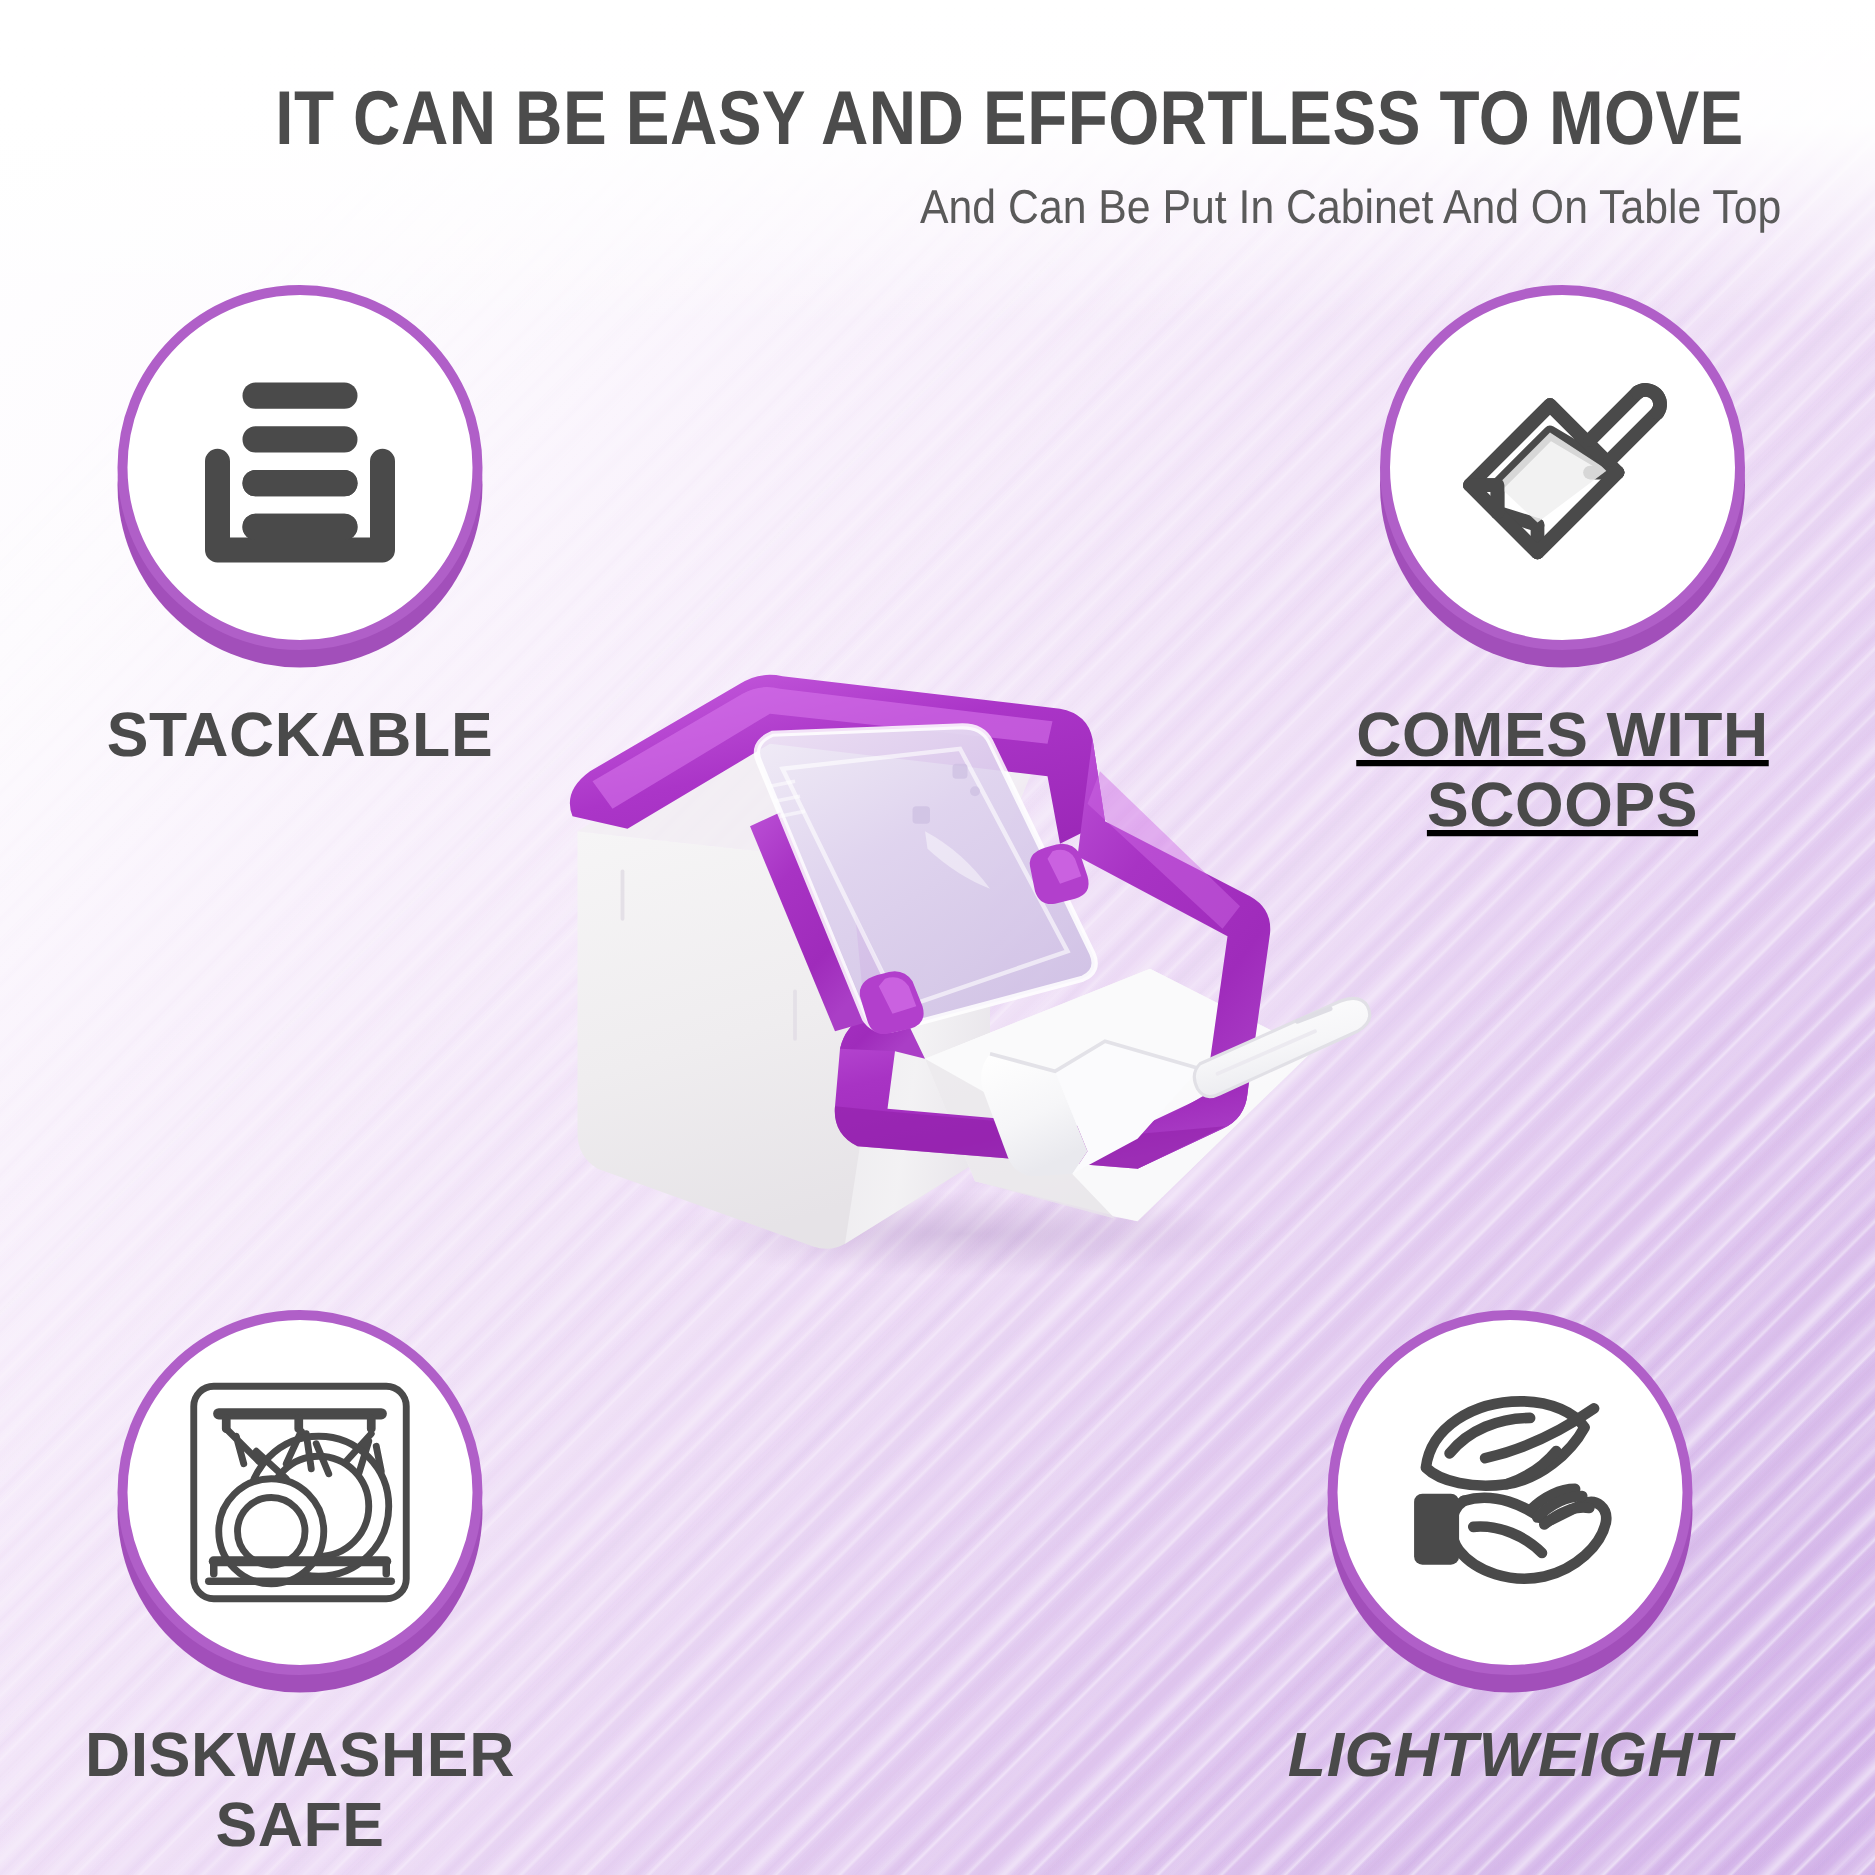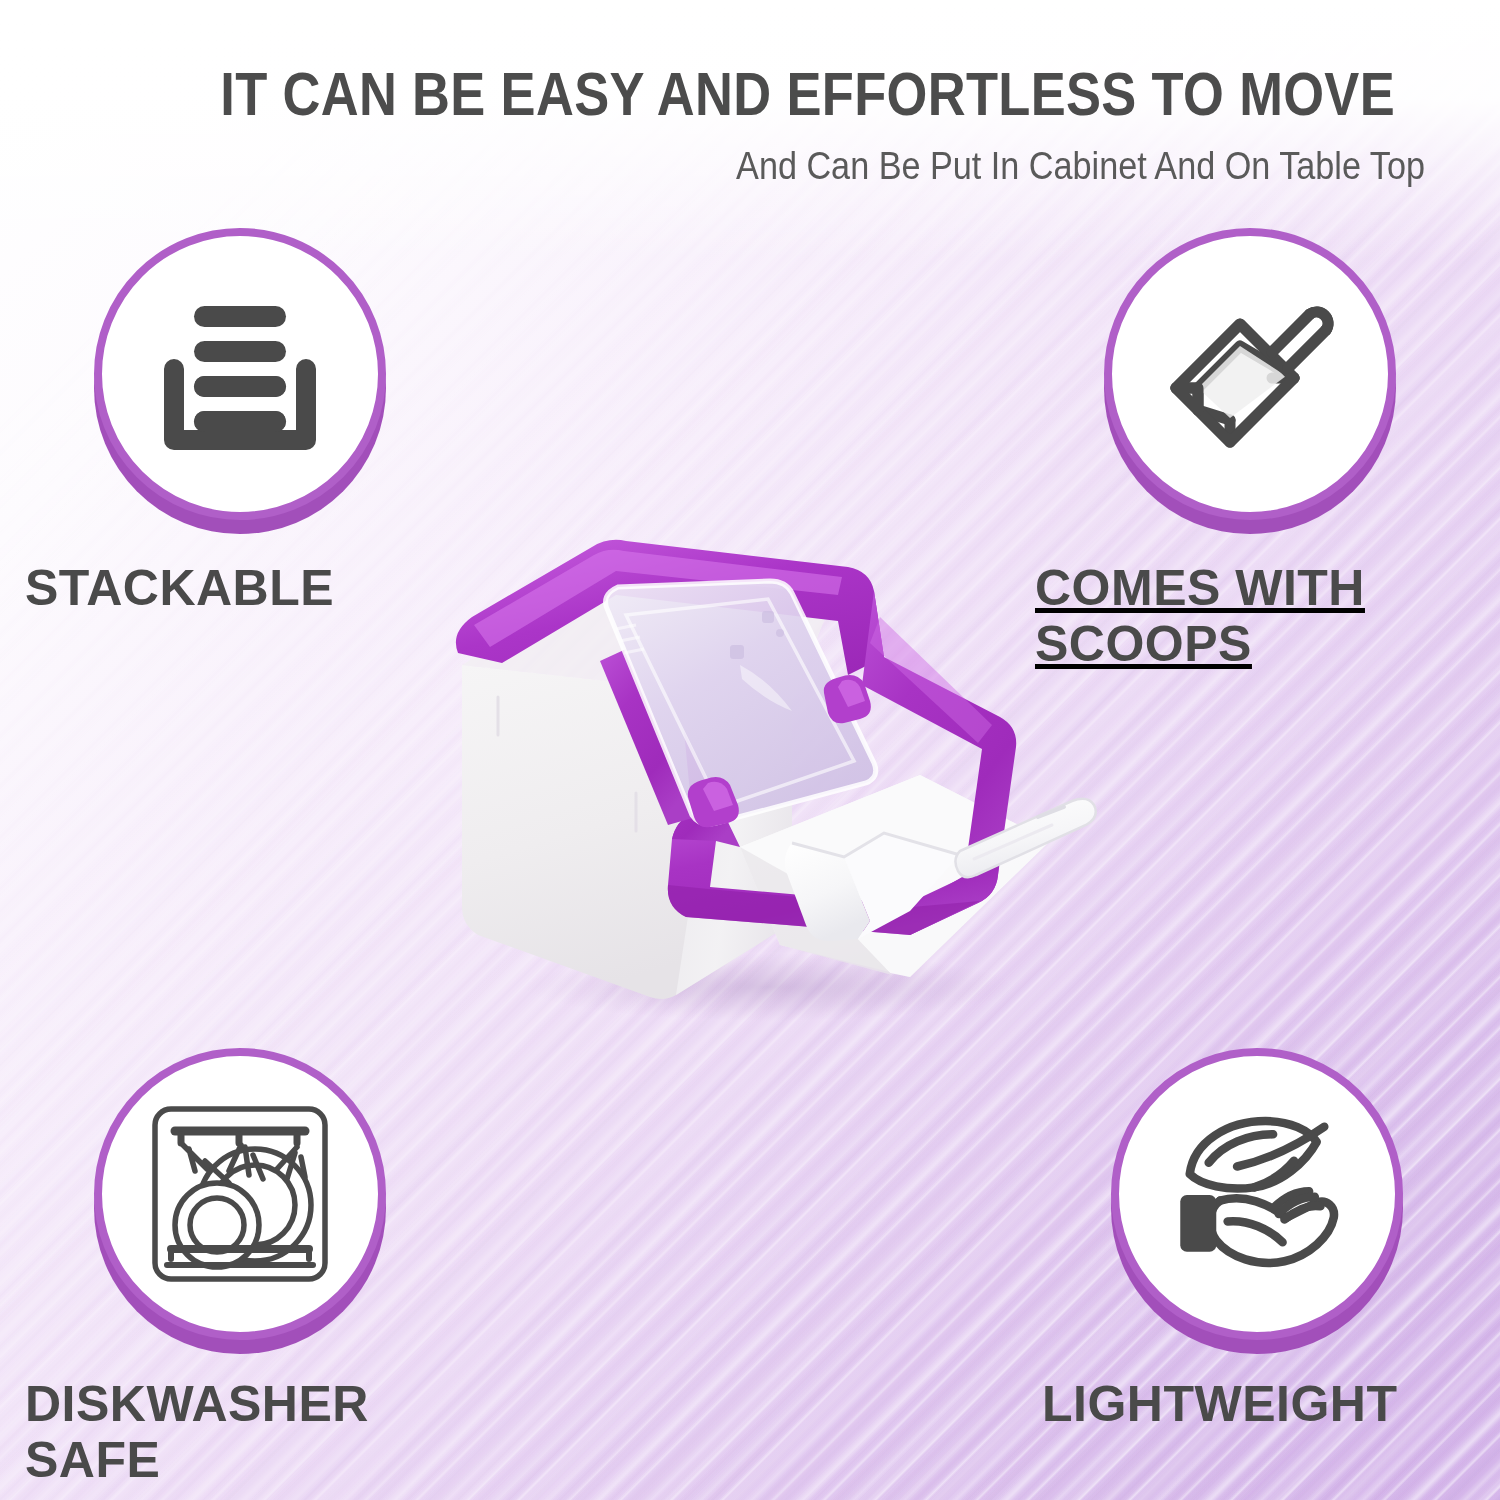--- a/index.html
+++ b/index.html
@@ -99,27 +99,27 @@
     line-height: 1.0;
     margin-top: 22px;
     transform: scaleX(0.9);
     white-space: nowrap;
   }
 
   
   .feature {
     position: absolute;
     width: 430px;
-    text-align: left;
+    text-align: center;
     z-index: 4;
   }
   .feature.tl { left: 25px;   top: 228px; }
   .feature.tr { left: 1035px; top: 228px; text-decoration: underline; }
   .feature.bl { left: 25px;   top: 1048px; }
-  .feature.br { left: 1042px; top: 1048px; }
+  .feature.br { left: 993px; top: 1048px; font-style: italic; }
 
   .badge {
     position: relative;
     width: 292px;
     height: 292px;
     margin: 0 auto;
   }
   .badge .ring-back {
     position: absolute;
     left: 0; top: 14px;

